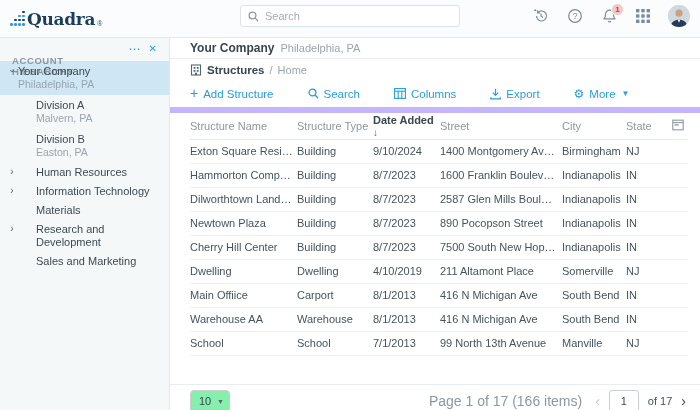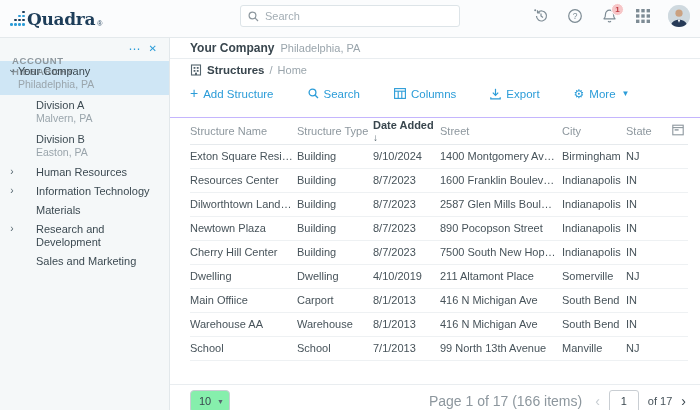--- a/index.html
+++ b/index.html
@@ -54,21 +54,21 @@
   .bld-ic { color:#55656e; display:flex; }
 
   
   .toolbar { height:27px; display:flex; align-items:center; padding:0 20px; gap:34px; }
   .tb-btn { display:flex; align-items:center; gap:5px; color:#2b9cd8; font-size:11.5px; cursor:pointer; white-space:nowrap; }
   .tb-plus { font-size:14px; line-height:11px; }
   .tb-gear { font-size:12px; line-height:12px; }
   .tb-caret { font-size:8px; margin-left:1px; }
 
   
-  .grid-wrap { flex:1; padding:0 12px 0 20px; border-top:1px solid #c4b5fd;margin-top:10px; }
+  .grid-wrap { flex:1; padding:0 12px 0 20px; border-top:6px solid #c4b5fd; }
   table { width:100%; border-collapse:collapse; table-layout:fixed; }
   th { text-align:left; font-weight:normal; color:#8d979e; font-size:11px; height:26px; border-bottom:1px solid #e6eaed; padding:0 4px 0 0; }
   th.sorted { color:#39464e; font-weight:bold; }
   .sort-arrow { font-size:10px; font-weight:normal; color:#55656e; }
   td { font-size:11px; color:#47535a; height:24px; border-bottom:1px solid #eef1f3; padding:0 4px 0 0; overflow:hidden; white-space:nowrap; text-overflow:ellipsis; }
   tr.data-row { cursor:pointer; }
   th.iconcol { text-align:right; }
   .hdr-cal { display:inline-flex; color:#8d979e; cursor:pointer; }
 
   
@@ -346,21 +346,21 @@
         <td>Exton Square Residences</td>
         <td>Building</td>
         <td>9/10/2024</td>
         <td>1400 Montgomery Avenue</td>
         <td>Birmingham</td>
         <td>NJ</td>
         <td></td>
       </tr>
 
       <tr class="data-row">
-        <td>Resources Center</td>
+        <td>Hammorton Company</td>
         <td>Building</td>
         <td>8/7/2023</td>
         <td>1600 Franklin Boulevard</td>
         <td>Indianapolis</td>
         <td>IN</td>
         <td></td>
       </tr>
 
 
       <tr class="data-row">

